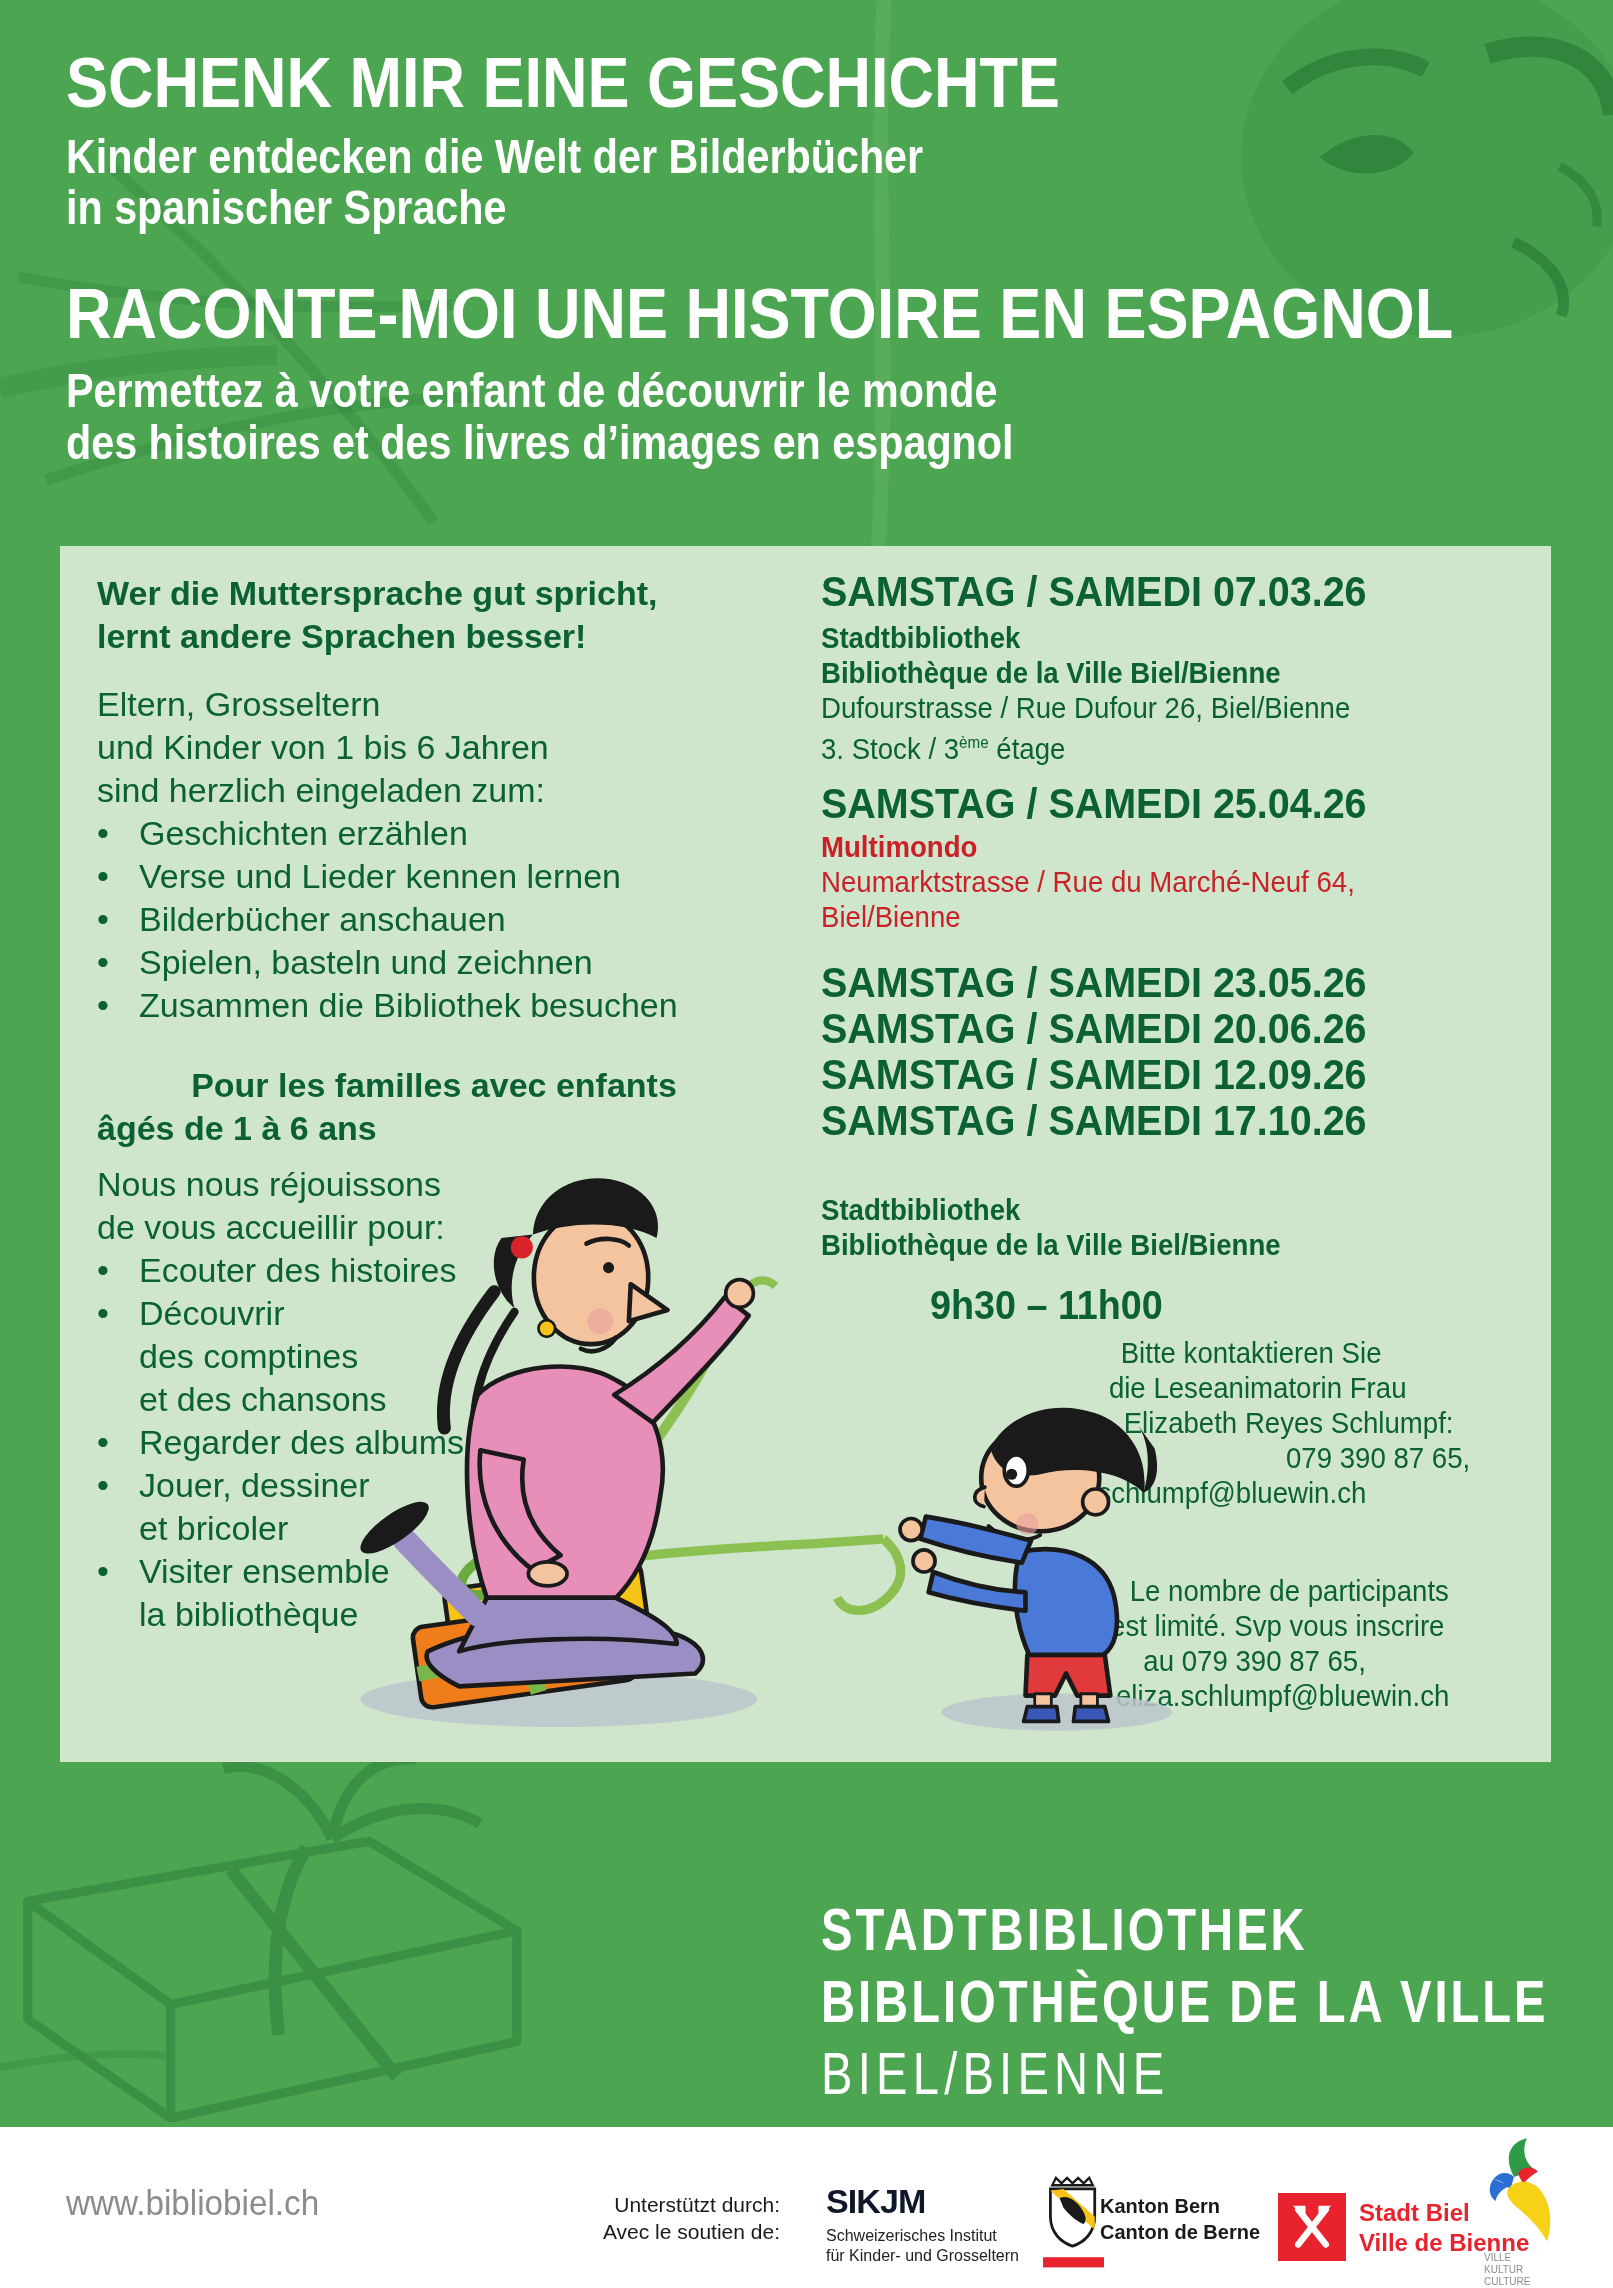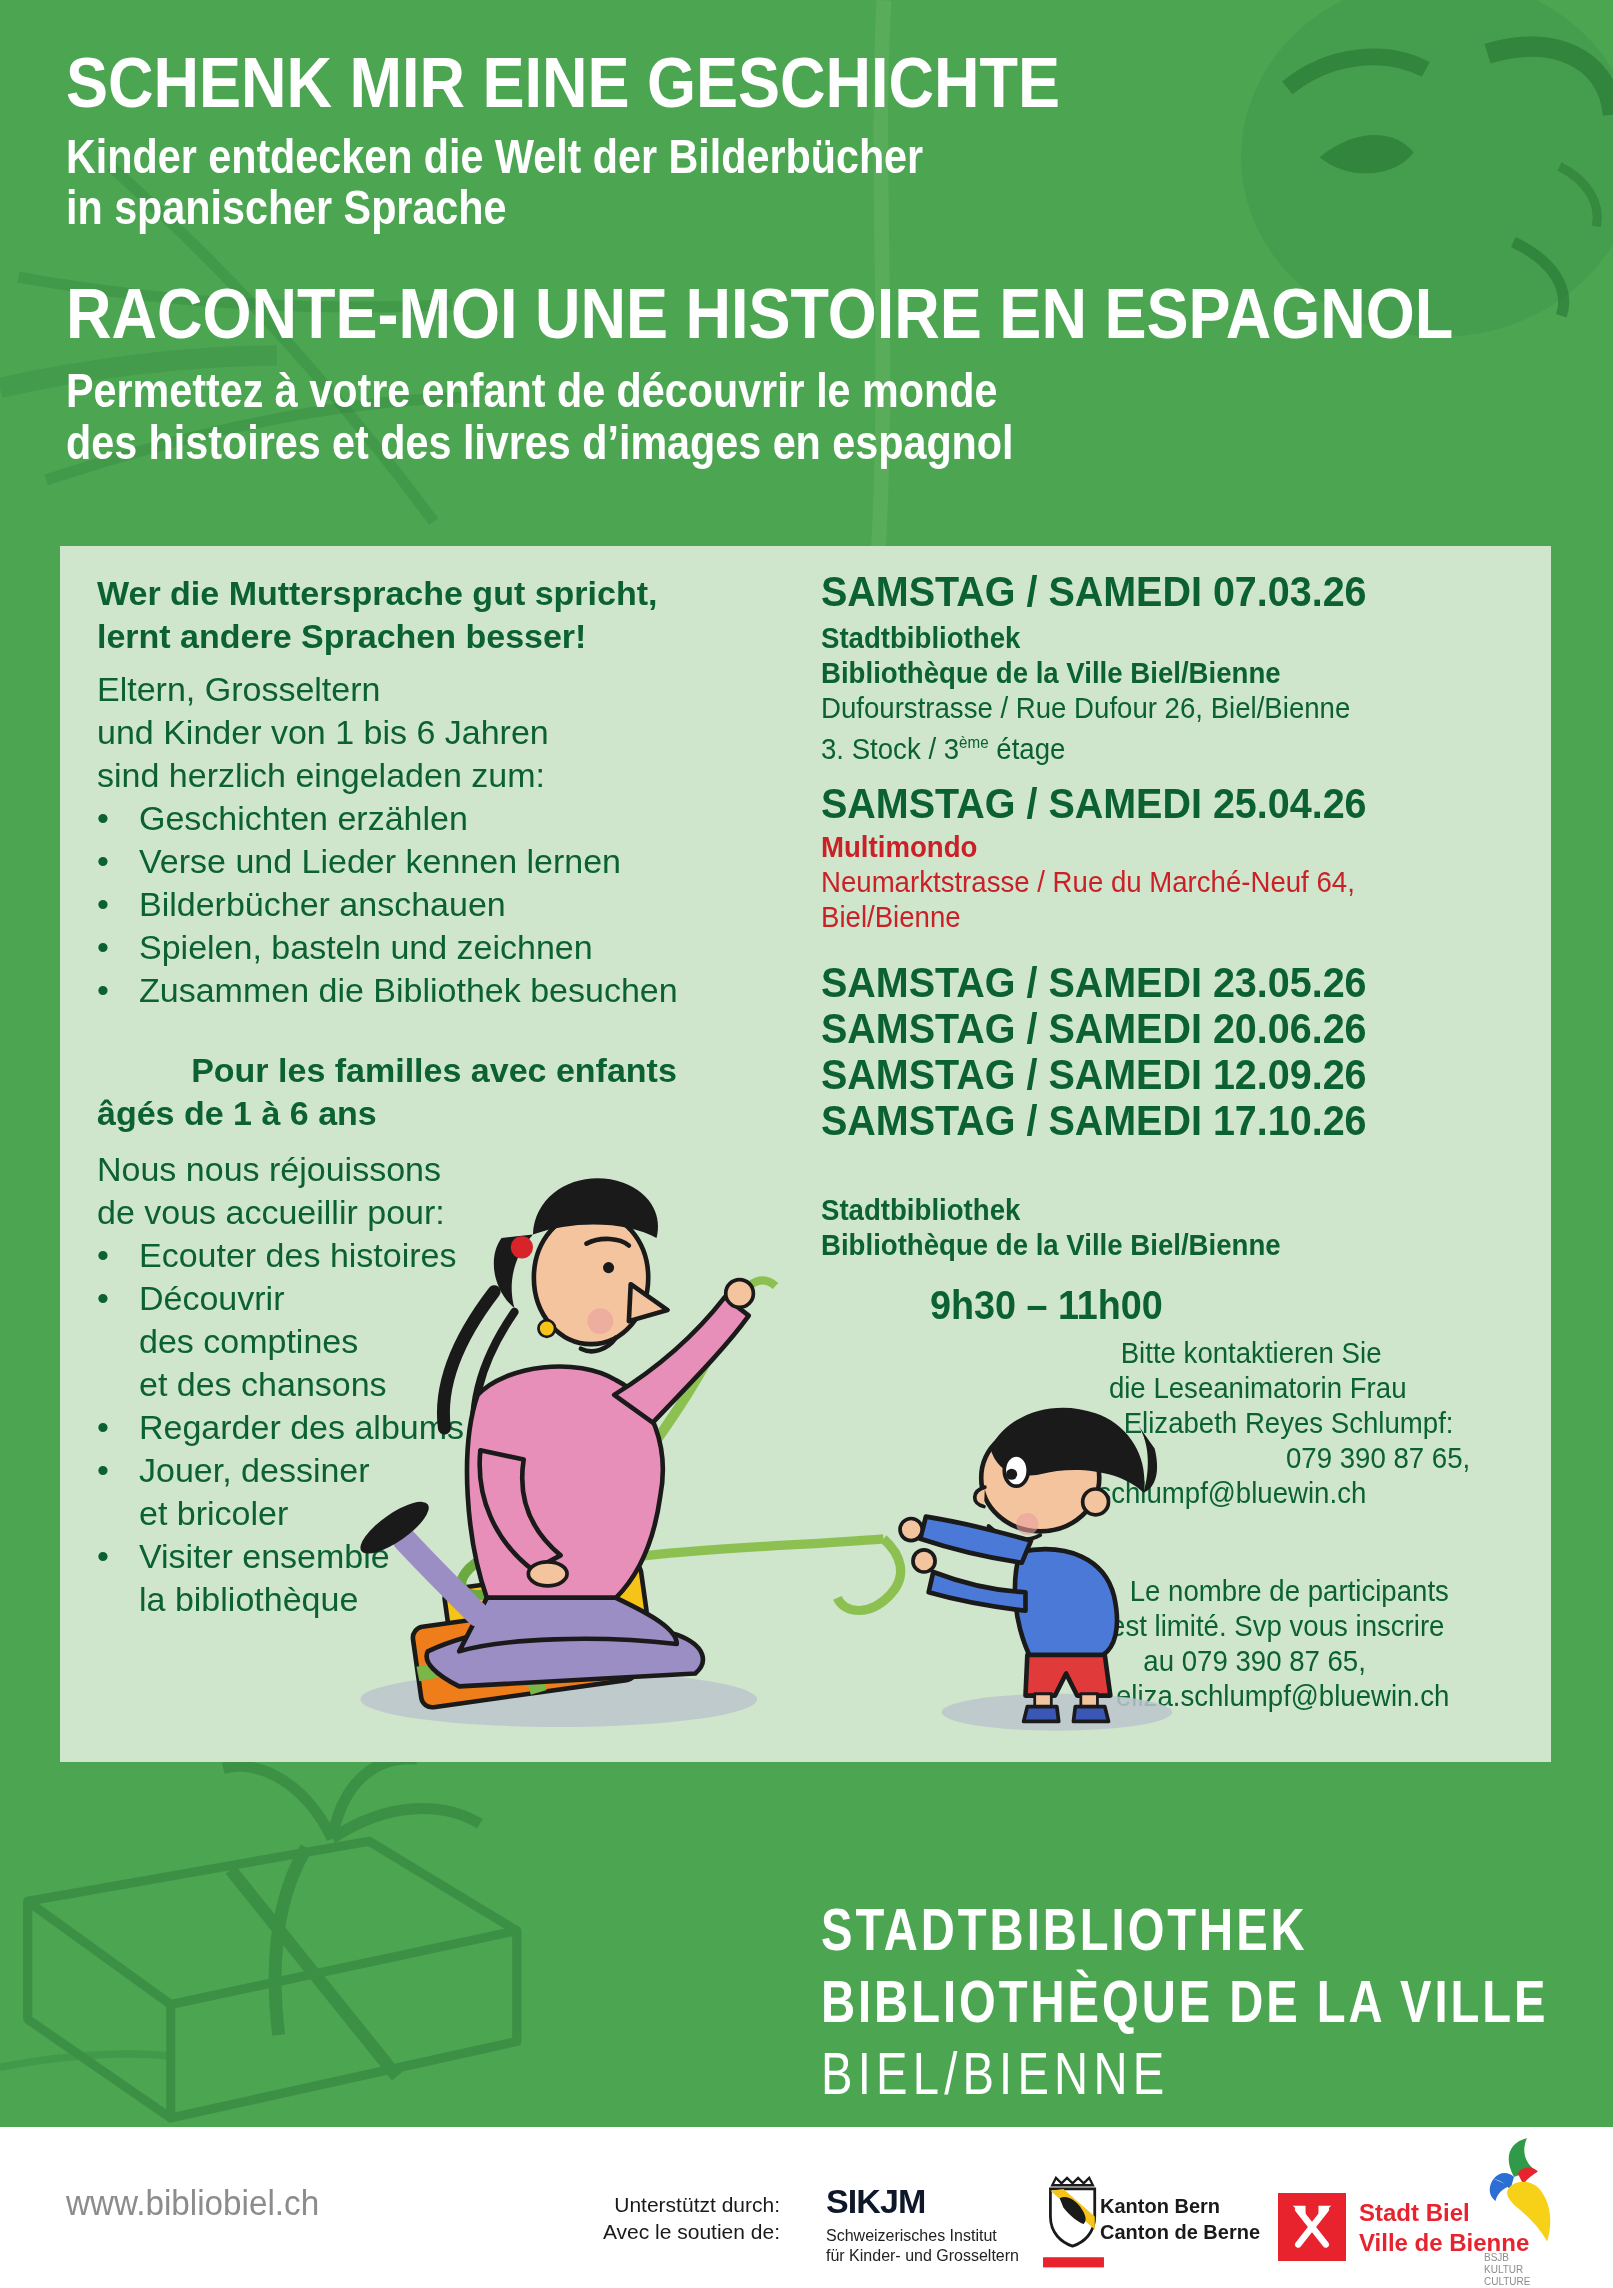--- a/index.html
+++ b/index.html
@@ -18,21 +18,21 @@
   .cx80{transform:scaleX(.80);} .cx86{transform:scaleX(.86);} .cx90{transform:scaleX(.90);}
   .cx92{transform:scaleX(.92);} .cx94{transform:scaleX(.94);} .cx95{transform:scaleX(.95);}
   .cxr92{display:inline-block;transform:scaleX(.92);transform-origin:100% 0;white-space:nowrap;}
   
   .infobox{left:60px;top:546px;width:1491px;height:1216px;background:var(--box_bg,#CFE5CC);z-index:1;}
   .leftcol{left:97px;top:572px;width:674px;z-index:2;}
   .bl{font-size:34px;line-height:43px;color:var(--text_green,#0B6134);white-space:nowrap;}
   .bl.b{font-weight:bold;}
   .bm{display:inline-block;width:42px;}
   .nm .bm{visibility:hidden;}
-  .mt8{margin-top:10px;} .mt14{margin-top:13px;} .mt40{margin-top:37px;text-align:center;}
+  .mt8{margin-top:25px;} .mt14{margin-top:13px;} .mt40{margin-top:37px;text-align:center;}
   
   .evt{font-size:42px;line-height:46px;font-weight:bold;color:var(--text_green,#0B6134);white-space:nowrap;z-index:2;}
   .rl{font-size:30px;line-height:35px;color:var(--text_green,#0B6134);white-space:nowrap;}
   .rl.b{font-weight:bold;}
   .red{color:var(--text_red,#C92127);}
   .rblock{z-index:2;}
   .time{font-size:41px;font-weight:bold;color:var(--text_green,#0B6134);z-index:2;white-space:nowrap;}
   .contact{z-index:2;text-align:right;width:665px;}
   .cl{font-size:30px;line-height:35px;color:var(--text_green,#0B6134);white-space:nowrap;}
   .contact-de .cl:nth-child(1) .cxr92{margin-right:89px;}
@@ -310,19 +310,19 @@
   </div>
 
   <svg class="abs" style="left:1466px;top:2138px;z-index:4" width="107" height="113" viewBox="0 0 116 122">
     <path d="M52,42 C40,20 48,4 66,0 C60,14 64,26 74,34 Z" fill="#2F9A47"></path>
     <path d="M52,42 C46,36 36,36 30,44 C38,46 44,50 48,56 Z" fill="#2B6FD4"></path>
     <path d="M56,38 C62,30 72,30 78,36 C72,40 66,44 62,50 Z" fill="#E8232E"></path>
     <path d="M48,52 C58,44 74,46 82,58 C92,72 94,92 88,112 C78,94 64,82 52,72 C44,64 42,58 48,52 Z" fill="#F7D117"></path>
     <path d="M30,44 C24,52 24,62 32,68 C34,60 40,54 48,52 Z" fill="#2B6FD4"></path>
   </svg>
   <div class="abs bsjb-text">
-    <div>BSJB</div>
+    <div>VILLE</div>
     <div>KULTUR</div>
     <div>CULTURE</div>
   </div>
 
 </div>
 
 
 </body></html>

